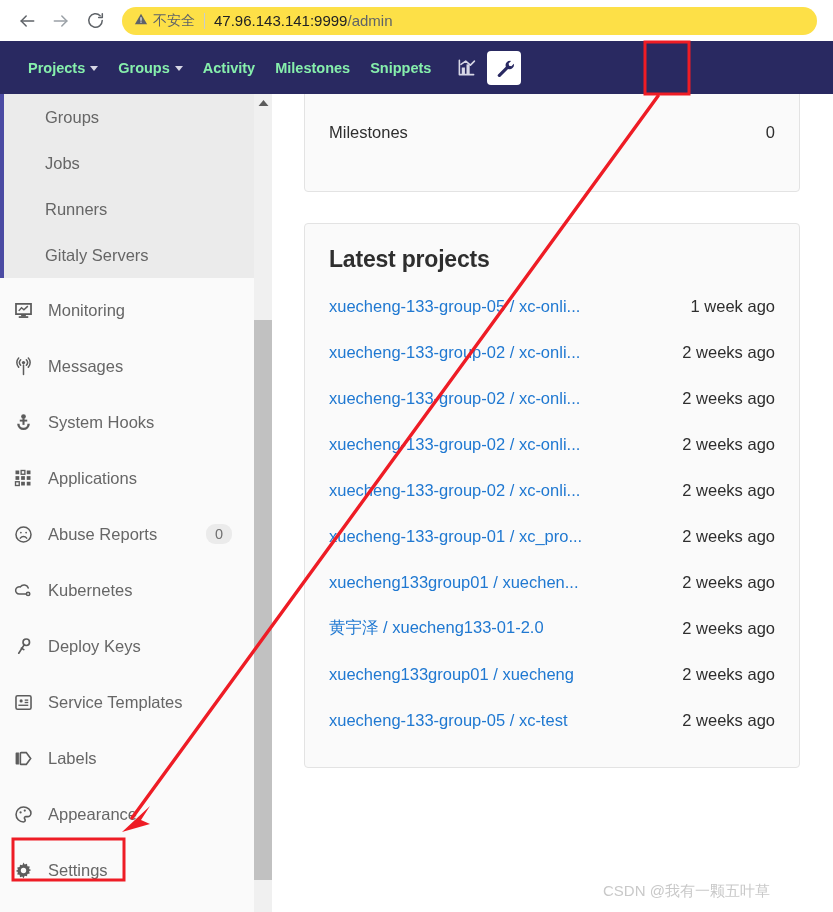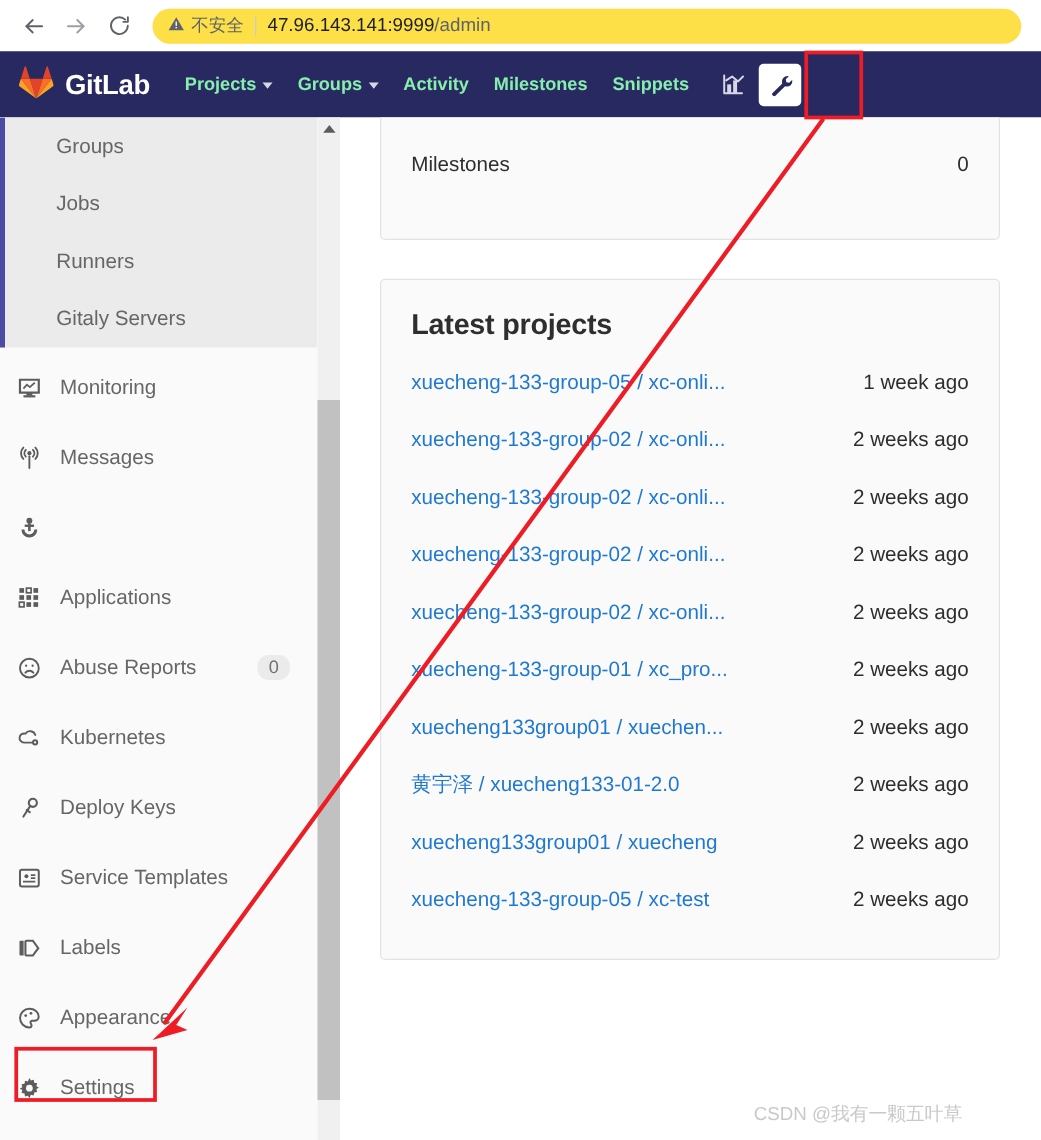--- a/index.html
+++ b/index.html
@@ -195,34 +195,20 @@
       <span>不安全</span>
     </span>
     <span id="omnibox-divider"></span>
     <span id="omnibox-url">
       <span class="host">47.96.143.141:9999</span><span class="rest">/admin</span>
     </span>
   </div>
 </div>
 
 <div id="gl-navbar">
-  <div id="gl-logo-wrap">
-    <span>
-      <svg width="28" height="27" viewBox="0 0 36 34">
-        <path fill="#e24329" d="M18 34 L24.6 13.7 H11.4 Z"></path>
-        <path fill="#fc6d26" d="M18 34 L11.4 13.7 H2.2 Z"></path>
-        <path fill="#fca326" d="M2.2 13.7 L0.2 20 a1.4 1.4 0 0 0 .5 1.6 L18 34 Z"></path>
-        <path fill="#e24329" d="M2.2 13.7 H11.4 L7.4 1.4 a0.7 0.7 0 0 0-1.35 0 Z"></path>
-        <path fill="#fc6d26" d="M18 34 L24.6 13.7 H33.8 Z"></path>
-        <path fill="#fca326" d="M33.8 13.7 L35.8 20 a1.4 1.4 0 0 1-.5 1.6 L18 34 Z"></path>
-        <path fill="#e24329" d="M33.8 13.7 H24.6 L28.6 1.4 a0.7 0.7 0 0 1 1.35 0 Z"></path>
-      </svg>
-    </span>
-    <span id="gl-logo-text">GitLab</span>
-  </div>
 
   <div id="gl-nav-items">
     <div class="gl-nav-item">
       <span>Projects</span>
       <span class="caret-dn"></span>
     </div>
     <div class="gl-nav-item">
       <span>Groups</span>
       <span class="caret-dn"></span>
     </div>
@@ -300,20 +286,21 @@
 
     <div class="side-item">
       <span class="side-ico">
         <svg width="19" height="19" viewBox="0 0 24 24" fill="currentColor">
           <circle cx="12" cy="4.5" r="3"></circle>
           <rect x="10.7" y="7" width="2.6" height="8"></rect>
           <rect x="7.3" y="8.4" width="9.4" height="2.4"></rect>
           <path d="M4 13.5a8 8 0 0 0 16 0h-3a5 5 0 0 1-10 0z"></path>
         </svg>
       </span>
+      <span class="side-label">System Hooks</span>
     </div>
 
     <div class="side-item">
       <span class="side-ico">
         <svg width="18" height="18" viewBox="0 0 24 24" fill="currentColor">
           <rect x="2" y="2" width="5" height="5"></rect>
             <rect x="9.5" y="2" width="5" height="5" fill="none" stroke="currentColor" stroke-width="1.8"></rect>
             <rect x="17" y="2" width="5" height="5"></rect>
           <rect x="2" y="9.5" width="5" height="5"></rect>
             <rect x="9.5" y="9.5" width="5" height="5"></rect>

